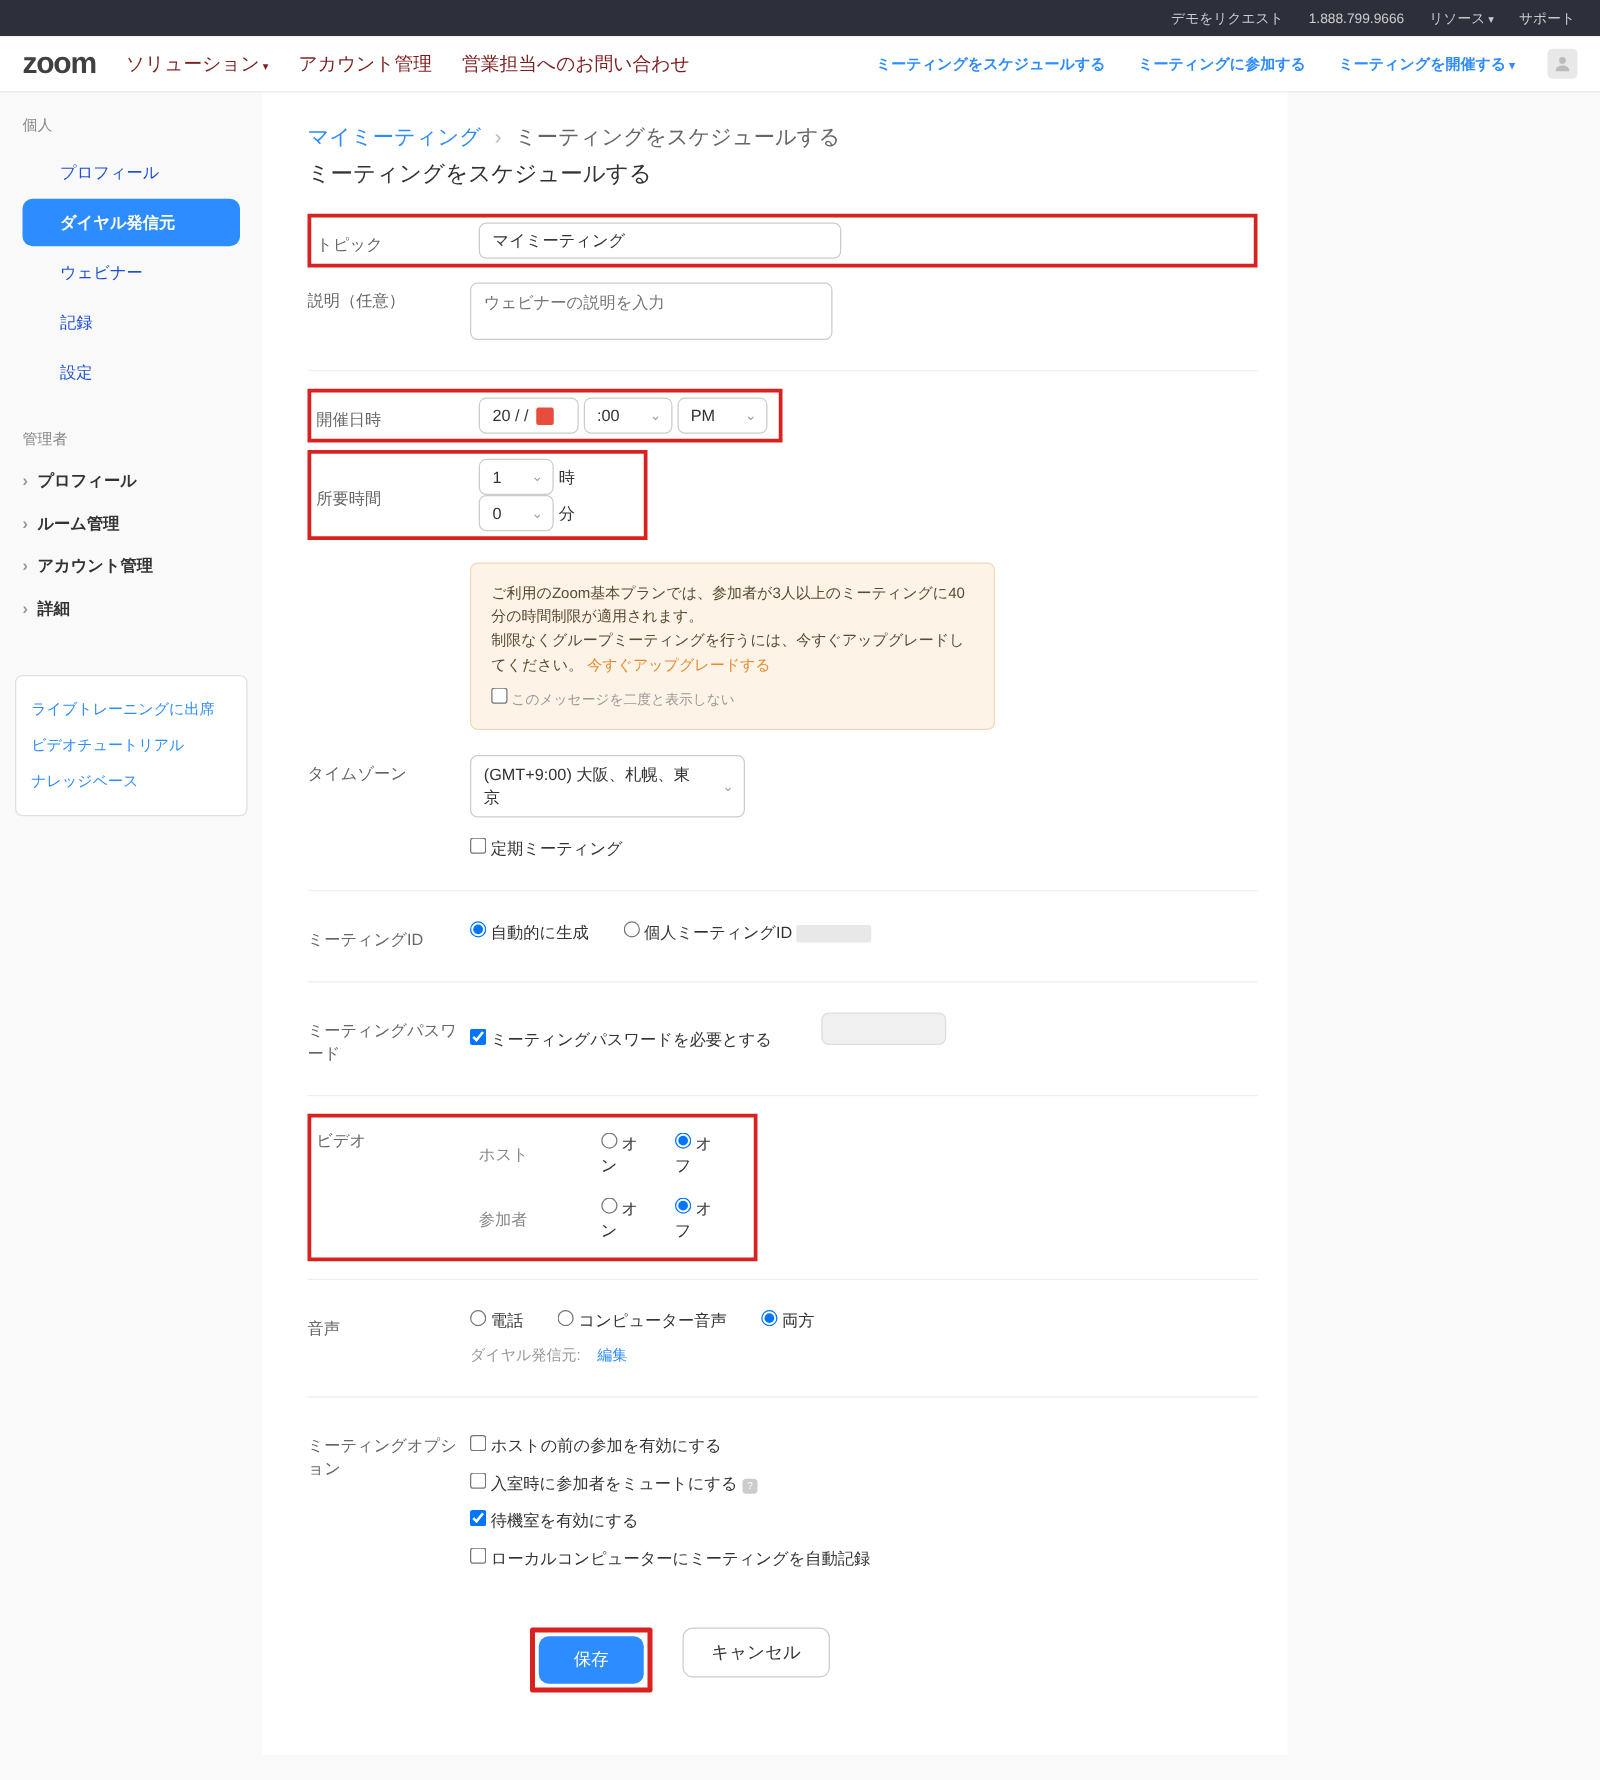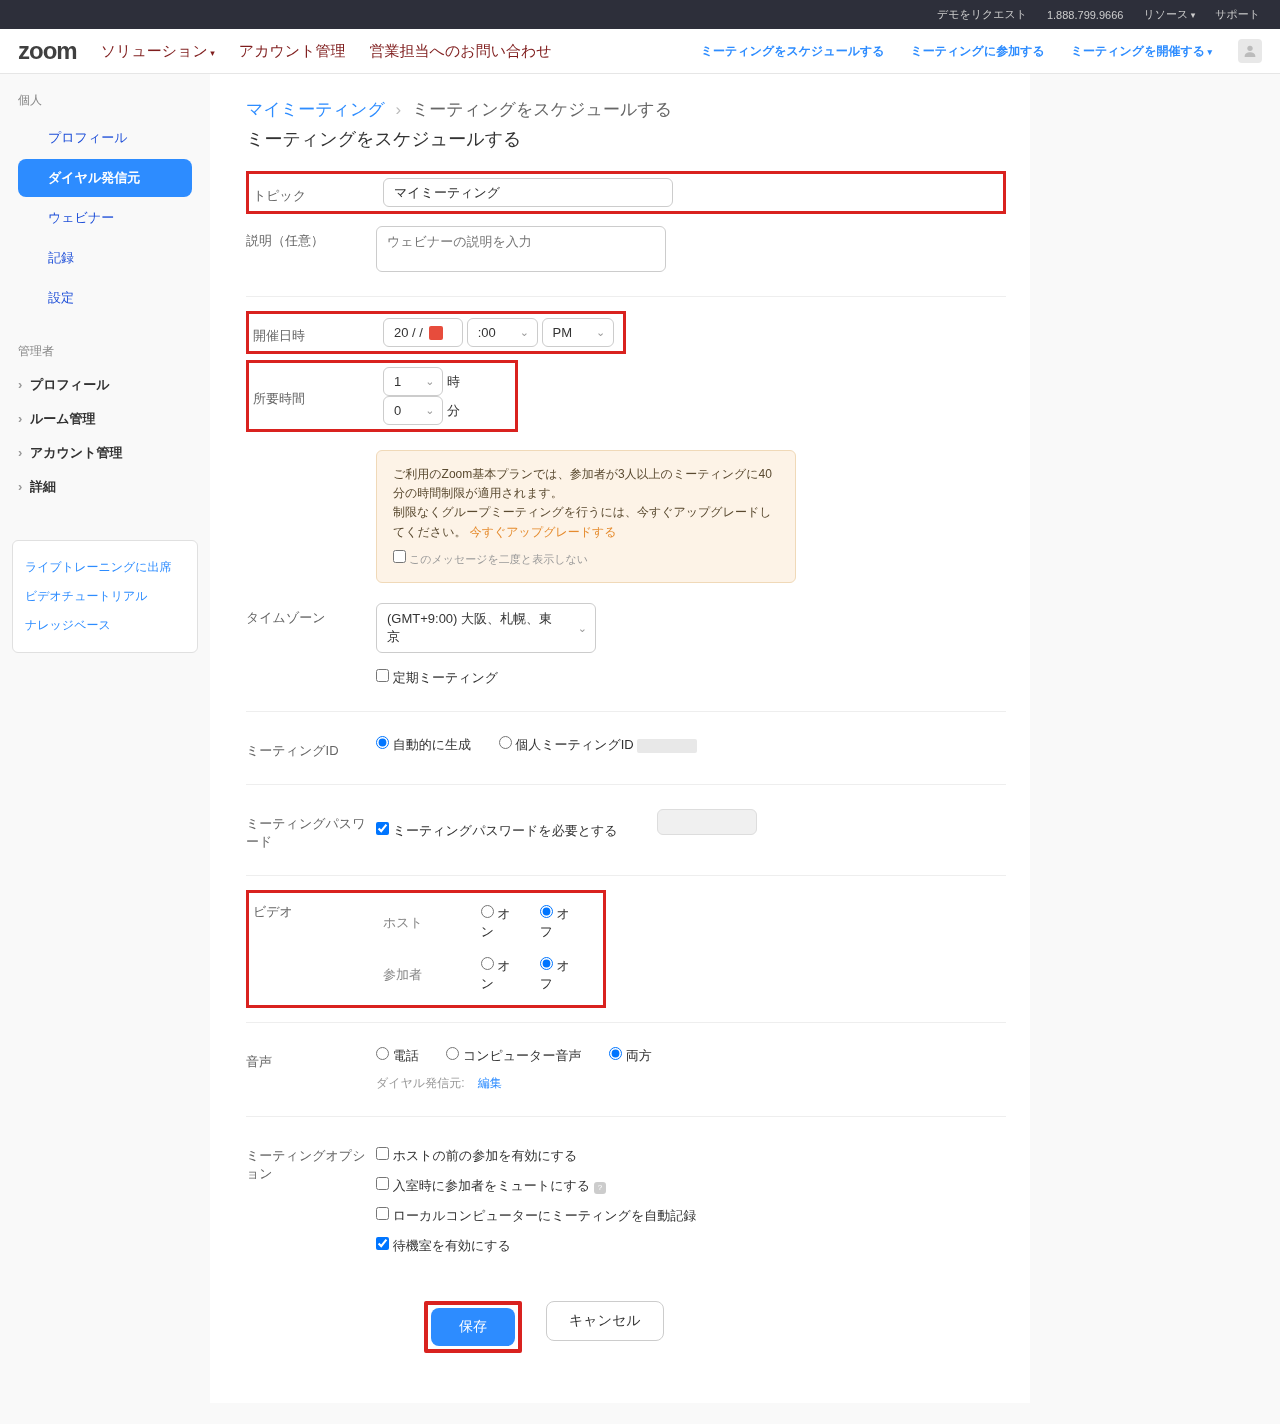--- a/index.html
+++ b/index.html
@@ -252,22 +252,22 @@
       </div>
     </div>
 
     <hr class="sep">
 
     <div class="form-row">
       <div class="form-label">ミーティングオプション</div>
       <div class="form-field">
         <div class="option-row"><input type="checkbox" style=""> <span>ホストの前の参加を有効にする</span></div>
         <div class="option-row"><input type="checkbox" style=""> <span>入室時に参加者をミュートにする</span><span class="badge">?</span></div>
+        <div class="option-row"><input type="checkbox" checked="" style=""> <span>待機室を有効にする</span></div>
         <div class="option-row"><input type="checkbox" style=""> <span>ローカルコンピューターにミーティングを自動記録</span></div>
-        <div class="option-row"><input type="checkbox" checked="" style=""> <span>待機室を有効にする</span></div>
       </div>
     </div>
 
     <div class="form-row">
       <div class="form-label"></div>
       <div class="actions">
         <span class="hl-btn"><button class="btn-primary">保存</button></span>
         <button class="btn-secondary">キャンセル</button>
       </div>
     </div>

